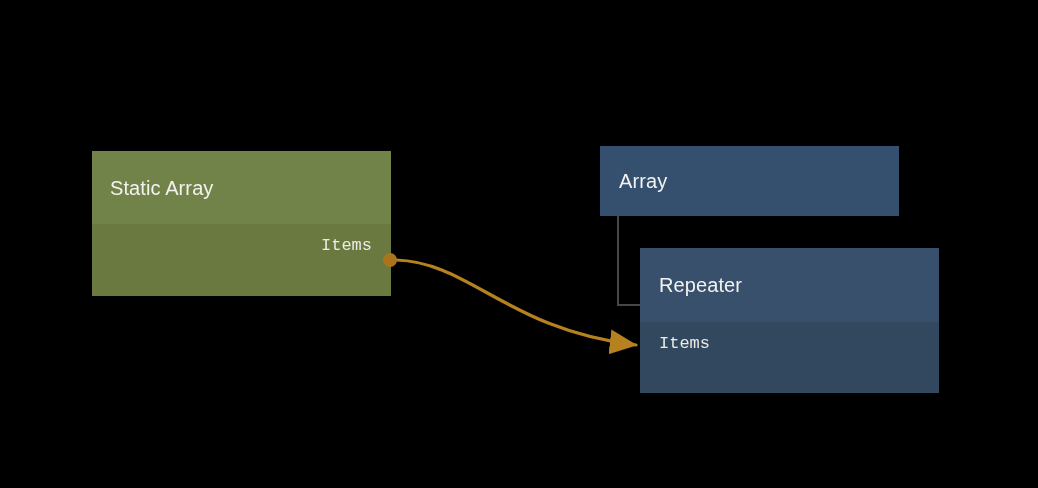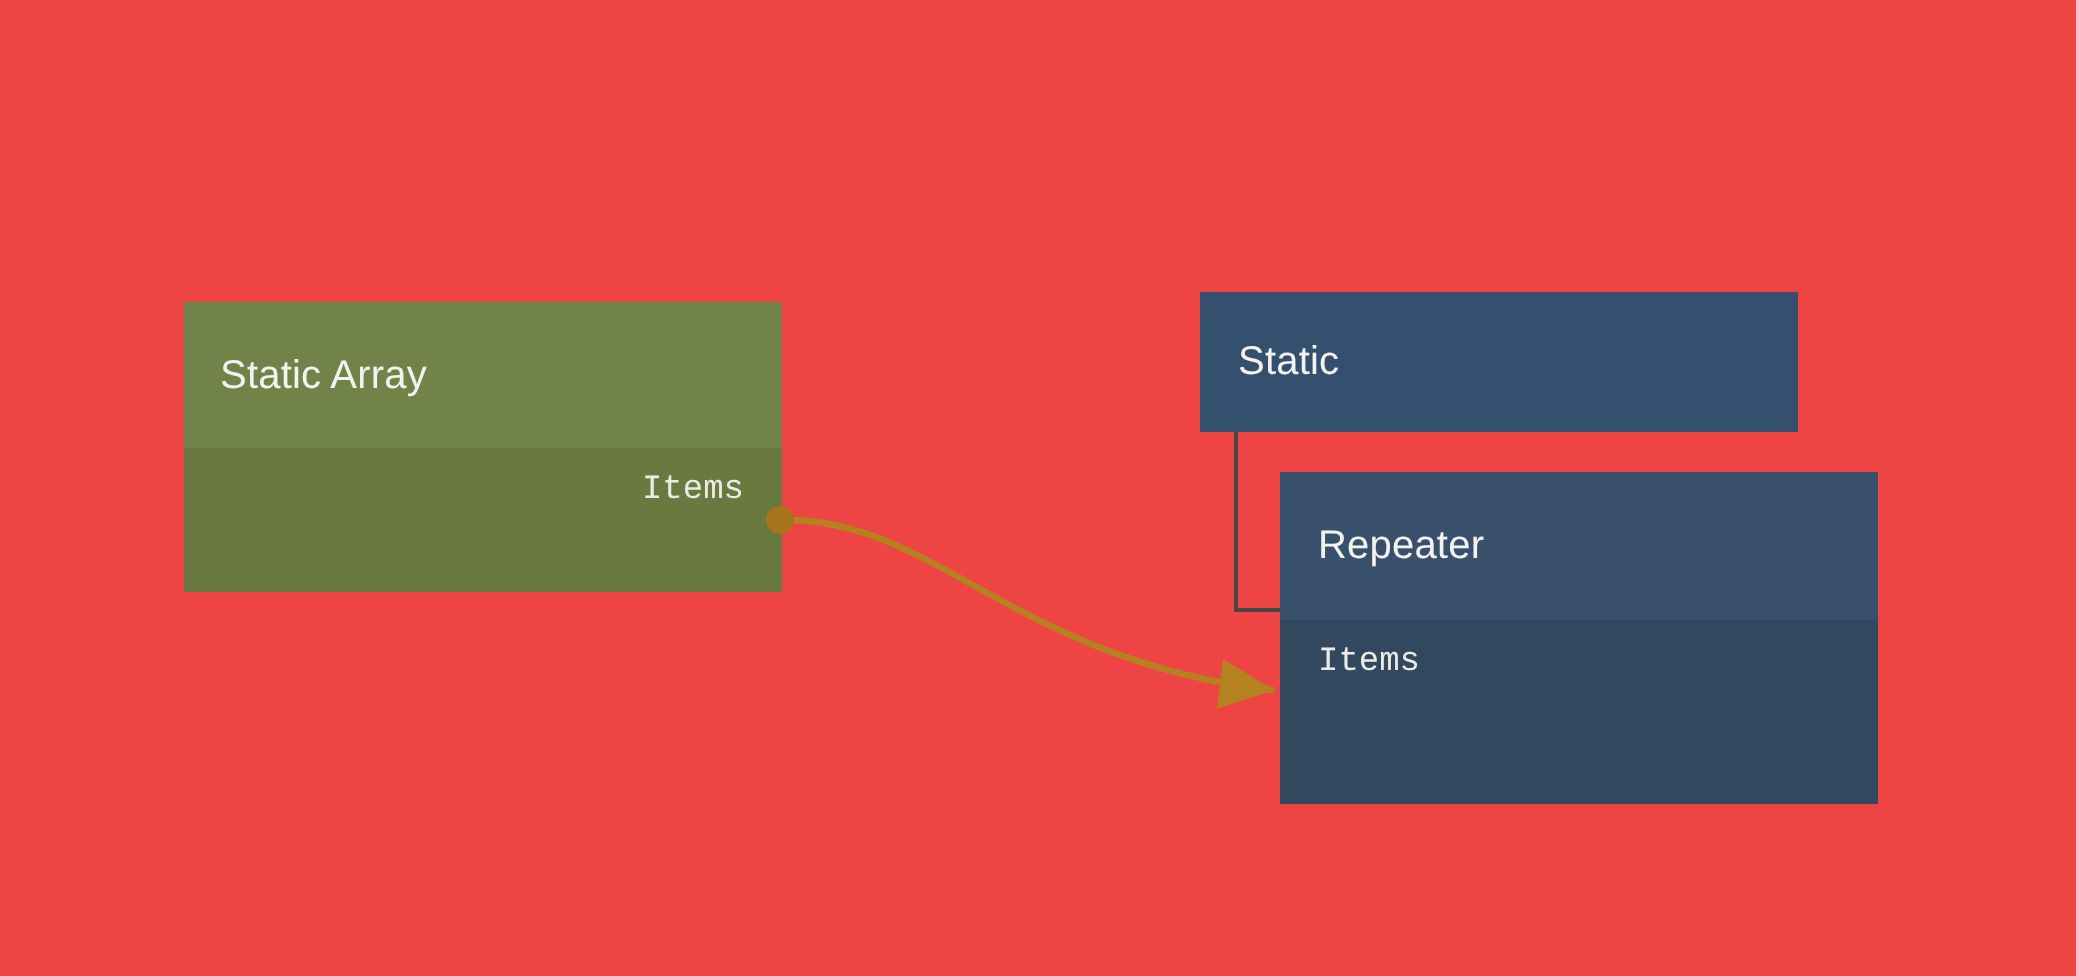--- a/index.html
+++ b/index.html
@@ -11,21 +11,21 @@
     height: 488px;
     background: #1e1e1e;
     font-family: "Liberation Sans", sans-serif;
     overflow: hidden;
     -webkit-font-smoothing: antialiased;
   }
   #canvas {
     position: relative;
     width: 1038px;
     height: 488px;
-    background: #ef4444;
+    background: #000000;
   }
 
   
   #edge-layer {
     position: absolute;
     left: 0; top: 0;
     width: 1038px;
     height: 488px;
     pointer-events: none;
   }
@@ -125,23 +125,23 @@
     width: 24px;
     height: 90px;
     border-left: 2px solid #474747;
     border-bottom: 2px solid #474747;
     box-sizing: border-box;
   }
 
   
   #node-repeater {
     left: 640px;
-    top: 236px;
+    top: 248px;
     width: 299px;
-    height: 166px;
+    height: 145px;
     background: #32485f;
   }
   #node-repeater .node-header {
     height: 74px;
     background: #38506c;
     padding-left: 19px;
   }
   #node-repeater .node-body {
     height: 71px;
     background: #32485f;
@@ -174,21 +174,21 @@
       <div class="port-row">
         <span class="port-label">Items</span>
       </div>
     </div>
   </div>
 
   <div id="port-dot-items-out"></div>
 
   <div class="node" id="node-group">
     <div class="node-header">
-      <span class="node-header-title">Static</span>
+      <span class="node-header-title">Array</span>
     </div>
   </div>
 
   <div id="group-child-connector"></div>
 
   <div class="node" id="node-repeater">
     <div class="node-header">
       <span class="node-header-title">Repeater</span>
     </div>
     <div class="node-body">

